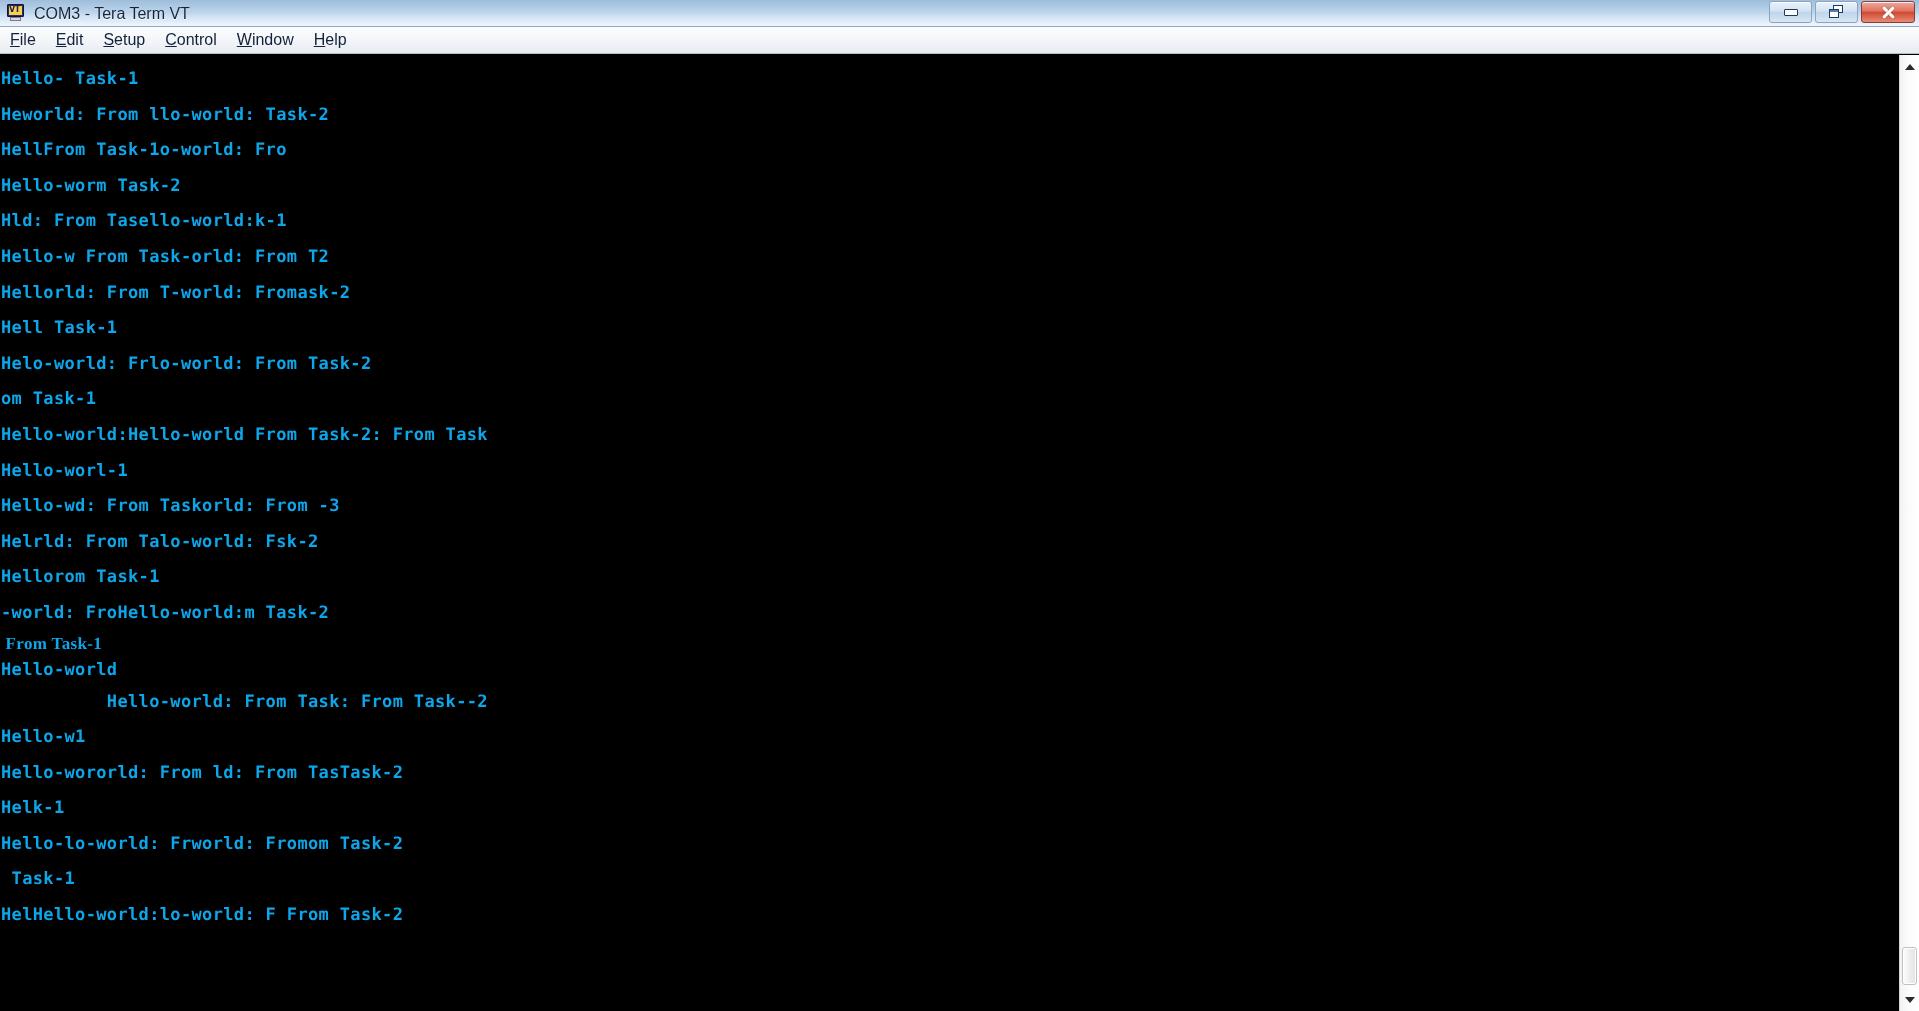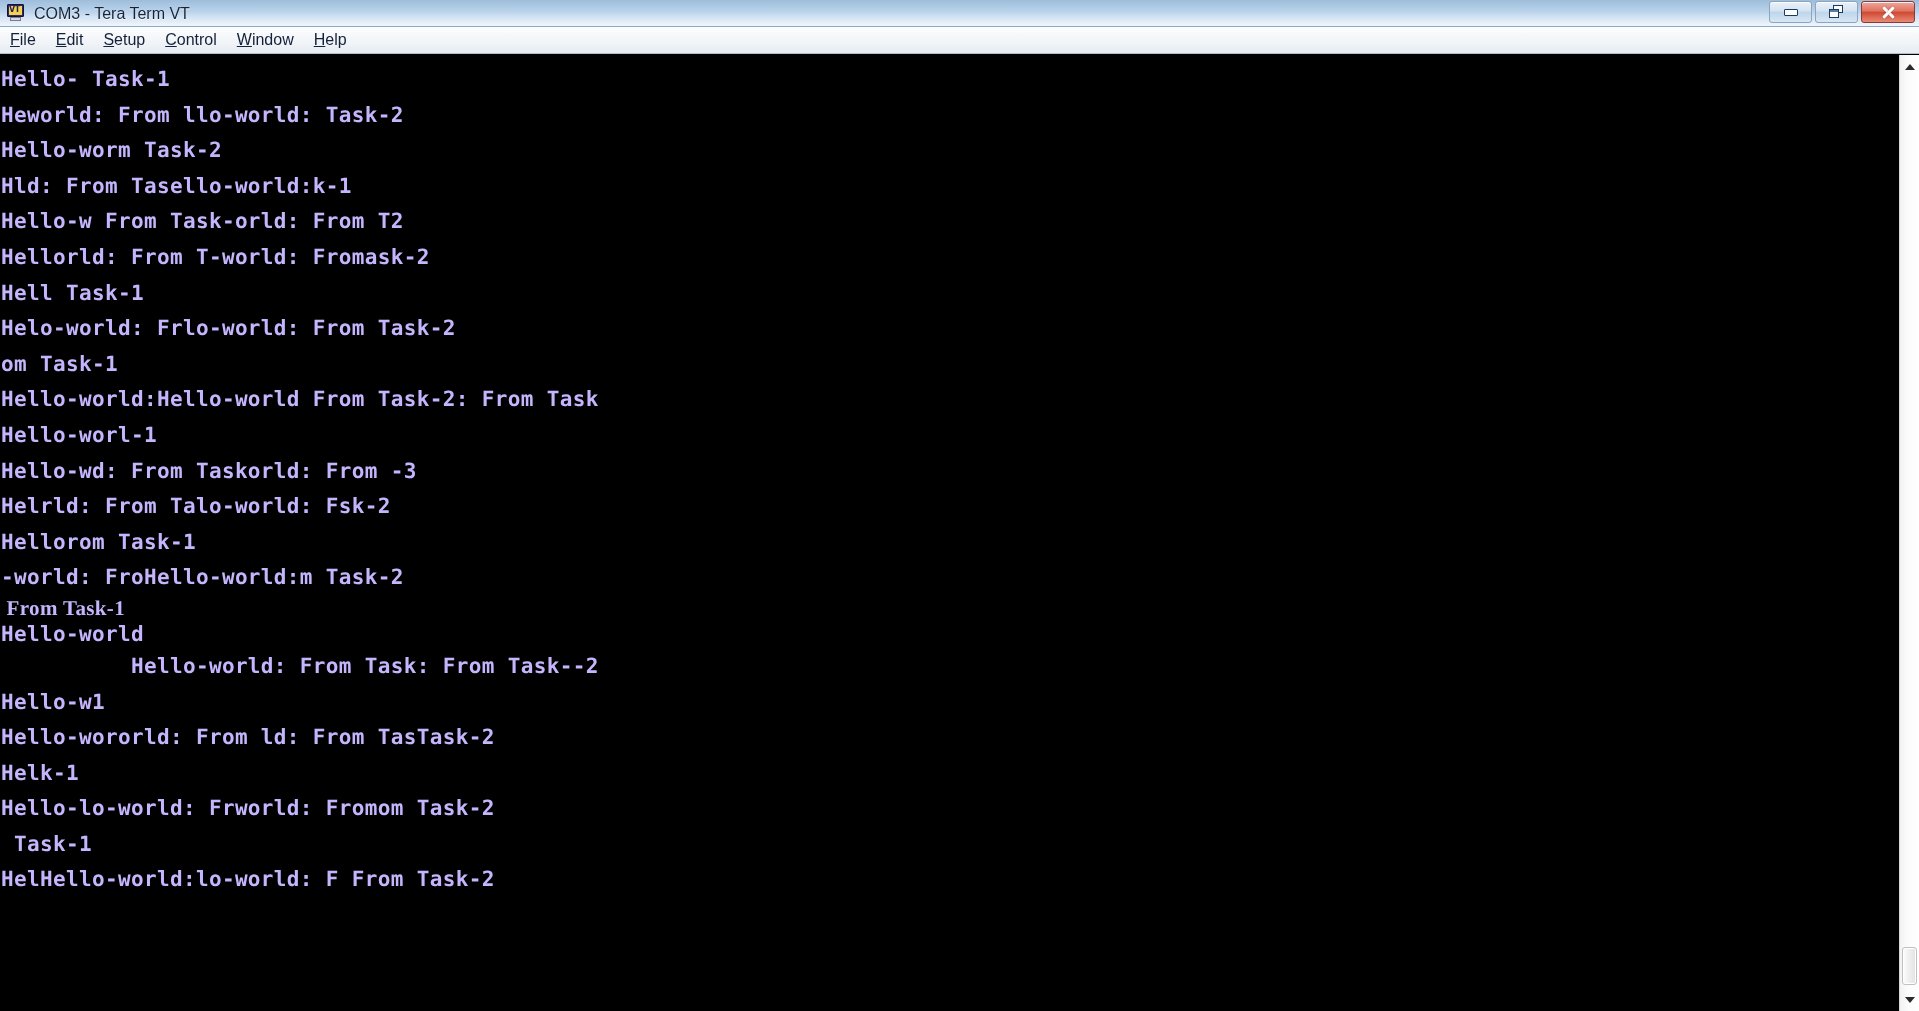--- a/index.html
+++ b/index.html
@@ -206,23 +206,23 @@
     background: #000000;
     overflow: hidden;
   }
   #terminal-lines {
     position: relative;
     padding-left: 1px;
     padding-top: 7px;
   }
   .term-line {
     font-family: "DejaVu Sans Mono", "Liberation Mono", monospace;
-    font-size: 21px;
+    font-size: 17px;
     font-weight: bold;
-    color: #c4b5fd;
+    color: #0ea5e9;
     line-height: 35.6px;
     height: 35.6px;
     white-space: pre;
     letter-spacing: 0.35px;
     text-rendering: geometricPrecision;
   }
   .term-line.tight {
     line-height: 24px;
     height: 24px;
     font-family: Liberation Serif, serif;
@@ -325,20 +325,21 @@
       <div class="menu-item"><span class="acc">S</span><span>etup</span></div>
       <div class="menu-item"><span class="acc">C</span><span>ontrol</span></div>
       <div class="menu-item"><span class="acc">W</span><span>indow</span></div>
       <div class="menu-item"><span class="acc">H</span><span>elp</span></div>
     </div>
 
   <div id="terminal">
     <div id="terminal-lines">
         <div class="term-line">Hello- Task-1</div>
         <div class="term-line">Heworld: From llo-world: Task-2</div>
+        <div class="term-line">HellFrom Task-1o-world: Fro</div>
         <div class="term-line">Hello-worm Task-2</div>
         <div class="term-line">Hld: From Tasello-world:k-1</div>
         <div class="term-line">Hello-w From Task-orld: From T2</div>
         <div class="term-line">Hellorld: From T-world: Fromask-2</div>
         <div class="term-line">Hell Task-1</div>
         <div class="term-line">Helo-world: Frlo-world: From Task-2</div>
         <div class="term-line">om Task-1</div>
         <div class="term-line">Hello-world:Hello-world From Task-2: From Task</div>
         <div class="term-line">Hello-worl-1</div>
         <div class="term-line">Hello-wd: From Taskorld: From -3</div>

